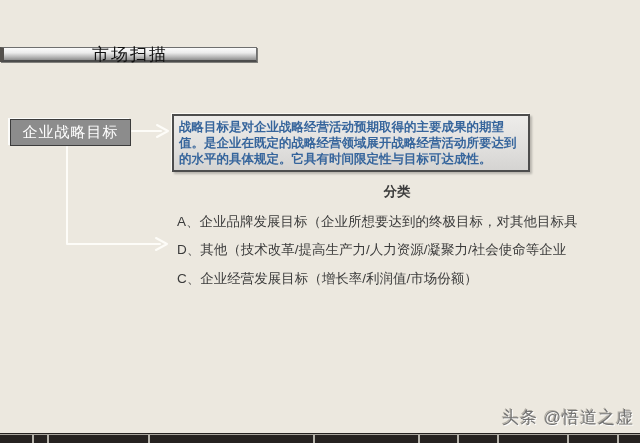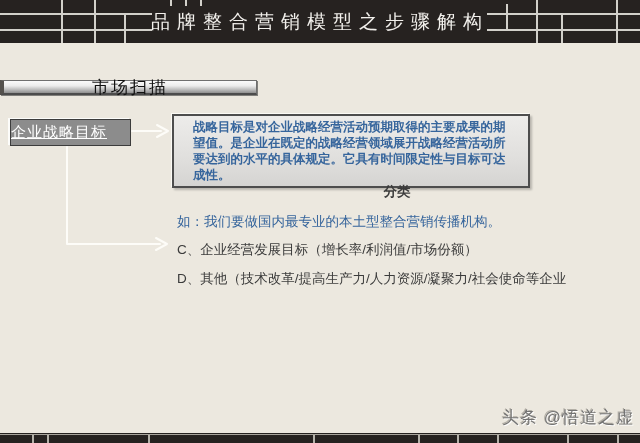--- a/index.html
+++ b/index.html
@@ -16,35 +16,35 @@
   .title { position:absolute; left:0; top:0; width:640px; height:43px;
            display:flex; align-items:center; justify-content:center;
            color:#f2f0ec; font-size:19px; letter-spacing:7px; white-space:nowrap; }
 
   
   .section-btn { position:absolute; left:0; top:47px; width:257px; height:15px;
        background:linear-gradient(180deg,#fbfbfb 0%,#ececec 40%,#bcbcbc 72%,#8f8f8f 100%);
        border:1px solid #6f6f6f; border-left:4px solid #54514d; border-bottom:2px solid #4c4c4c;
        box-shadow:1px 1px 0 rgba(40,40,40,.55);
        display:flex; align-items:center; justify-content:center;
-       font-size:17px; color:#121212; letter-spacing:2px; cursor:pointer;margin-top:33px; }
+       font-size:17px; color:#121212; letter-spacing:2px; cursor:pointer; }
 
   
   .node { position:absolute; left:10px; top:119px; width:121px; height:27px;
        background:#8c8c8c; border:1px solid #3c3c3c;
        box-shadow:-2px -1px 0 rgba(255,255,255,.85);
-       display:flex; align-items:center; 
-       color:#ffffff; font-size:15px; letter-spacing:1px;text-decoration:underline; }
+       display:flex; align-items:center; justify-content:center;
+       color:#ffffff; font-size:15px; letter-spacing:1px; }
 
   
   .defbox { position:absolute; left:172px; top:114px; width:358px;
        background:linear-gradient(180deg,#edecea 0%,#e0dfdd 60%,#d5d4d2 100%);
        border:2px solid #4d4d4d;
        box-shadow:-1px -1px 0 #fbfaf5, 2px 2px 2px rgba(0,0,0,.22);
-       padding:3px 19px;
+       padding:3px 5px;
        color:#36659c; font-size:12.5px; line-height:16px; font-weight:bold; }
 
   
   .connectors { position:absolute; left:0; top:0; width:640px; height:443px; pointer-events:none; }
 
   
   .content { position:absolute; left:177px; top:180px; width:440px; color:#3b3b3b; }
   .content .heading { font-size:13.5px; font-weight:bold; height:28px; line-height:24px;text-align:center; }
   .content .line { font-size:13.5px; height:28.4px; line-height:28.4px; white-space:nowrap; }
   .content .line.blue { color:#36659c; }
@@ -56,37 +56,20 @@
   
   .bottombar { position:absolute; left:0; top:433px; width:640px; height:10px; background:#262220; }
   .bottombar .h { position:absolute; left:0; top:1px; width:640px; height:1px; background:#a8a49c; }
   .bottombar .v { position:absolute; top:2px; width:2px; height:8px; background:#b5b2aa; }
 </style>
 </head>
 <body>
 
 <div class="stage">
 
-  <div class="topbar">
-    <div class="gline h" style="left:0;   top:13px; width:152px;"></div>
-    <div class="gline h" style="left:487px;top:13px; width:153px;"></div>
-    <div class="gline h" style="left:0;   top:29px; width:152px;"></div>
-    <div class="gline h" style="left:487px;top:29px; width:153px;"></div>
-    <div class="gline v" style="left:61px; top:0;    height:43px;"></div>
-    <div class="gline v" style="left:94px; top:0;    height:43px;"></div>
-    <div class="gline v" style="left:124px;top:13px; height:30px;"></div>
-    <div class="gline v" style="left:506px;top:4px;  height:26px;"></div>
-    <div class="gline v" style="left:536px;top:0;    height:43px;"></div>
-    <div class="gline v" style="left:561px;top:13px; height:30px;"></div>
-    <div class="gline v" style="left:616px;top:0;    height:43px;"></div>
-    <div class="gline v" style="left:170px;top:0;    height:6px;"></div>
-    <div class="gline v" style="left:185px;top:0;    height:6px;"></div>
-    <div class="gline v" style="left:200px;top:0;    height:6px;"></div>
-    <div class="title">品牌整合营销模型之步骤解构</div>
-  </div>
 
   <div class="section-btn">
     <span>市场扫描</span>
   </div>
 
   <div class="node">
     <span>企业战略目标</span>
   </div>
 
   <svg class="connectors" viewBox="0 0 640 443" xmlns="http://www.w3.org/2000/svg">
@@ -97,23 +80,23 @@
       <path d="M156,238 L167,244 L156,250"></path>
     </g>
   </svg>
 
   <div class="defbox">
     <span>战略目标是对企业战略经营活动预期取得的主要成果的期望值。是企业在既定的战略经营领域展开战略经营活动所要达到的水平的具体规定。它具有时间限定性与目标可达成性。</span>
   </div>
 
   <div class="content">
     <div class="heading">分类</div>
-    <div class="line blue">如：我们要做国内最专业的本土型整合营销传播机构。</div>
+    <div class="line">A、企业品牌发展目标（企业所想要达到的终极目标，对其他目标具</div>
+    <div class="line">D、其他（技术改革/提高生产力/人力资源/凝聚力/社会使命等企业</div>
     <div class="line">C、企业经营发展目标（增长率/利润值/市场份额）</div>
-    <div class="line">D、其他（技术改革/提高生产力/人力资源/凝聚力/社会使命等企业</div>
   </div>
 
   <div class="watermark">头条 @悟道之虚</div>
 
   <div class="bottombar">
     <div class="h"></div>
     <div class="v" style="left:32px;"></div>
     <div class="v" style="left:47px;"></div>
     <div class="v" style="left:148px;"></div>
     <div class="v" style="left:313px;"></div>

